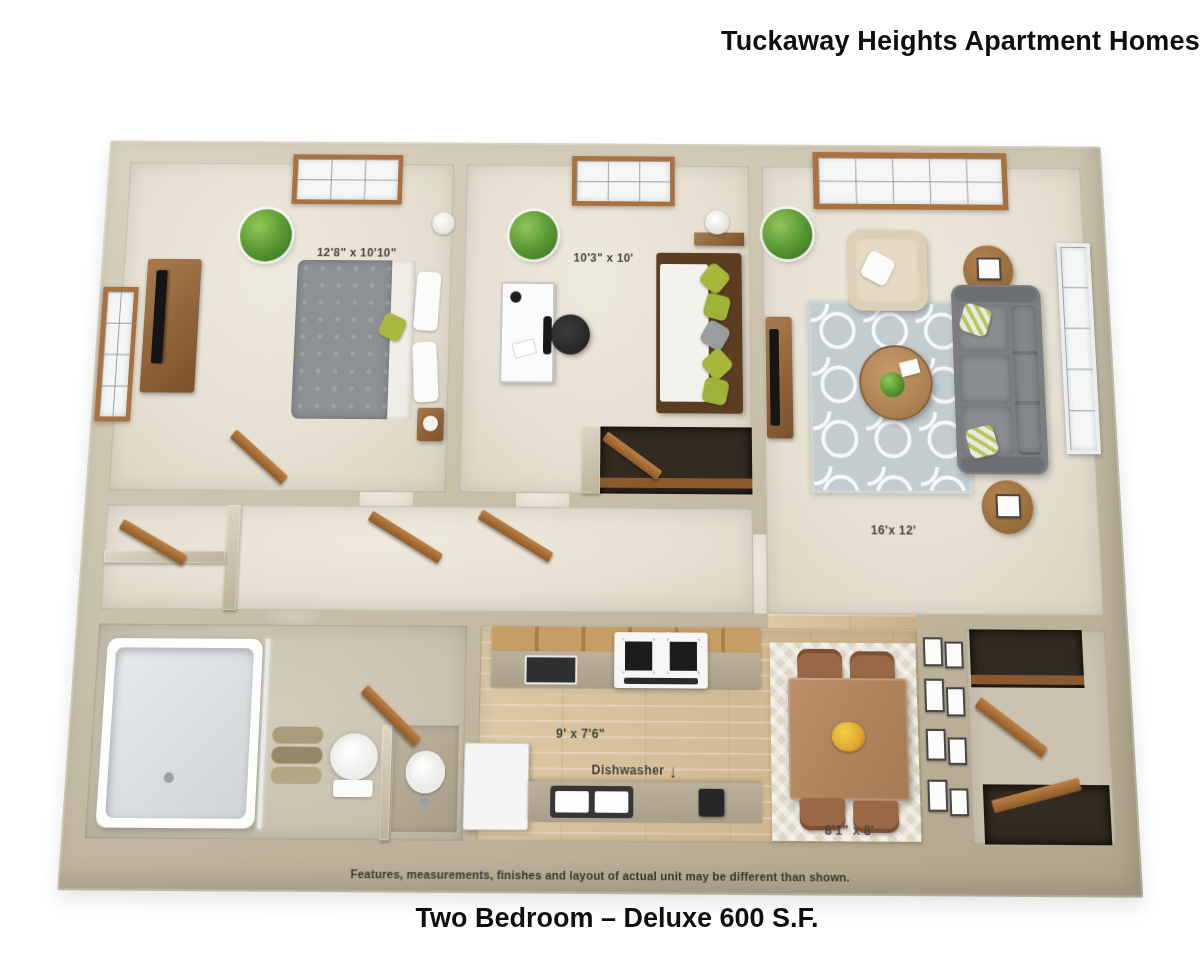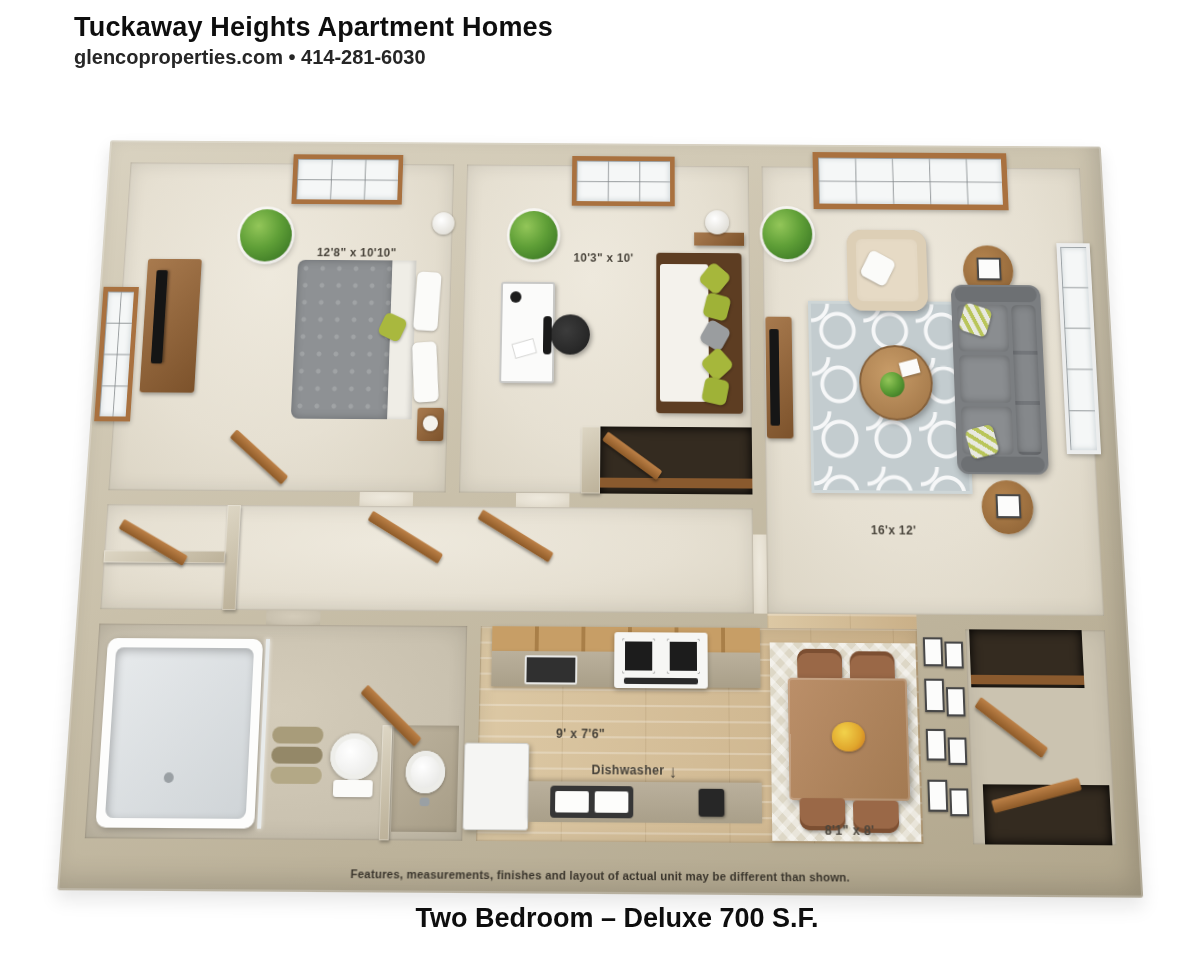--- a/index.html
+++ b/index.html
@@ -1,20 +1,20 @@
 <!DOCTYPE html>
 <html><head>
 <meta charset="utf-8">
 <style>
   html,body{margin:0;padding:0}
   body{width:1200px;height:959px;position:relative;background:#ffffff;overflow:hidden;
        font-family:"Liberation Sans",sans-serif;color:#141414;}
   .f{position:absolute;}
   
-  .header{position:absolute;left:74px;top:12px;width:1126px;text-align:left;}
+  .header{position:absolute;left:74px;top:26px;width:1126px;text-align:right;}
   .title{font-size:27px;font-weight:bold;letter-spacing:.2px;color:#0e0e0e;}
   .addr{font-size:20px;font-weight:600;color:#262626;margin-top:9px;}
   .contact{font-size:20px;font-weight:600;color:#262626;margin-top:3px;}
   .footer{position:absolute;left:34px;top:903px;width:1166px;text-align:center;
           font-size:27px;font-weight:bold;color:#0e0e0e;}
   
   .plan-wrap{position:absolute;left:57px;top:142px;width:1086px;height:752px;}
   .plan{position:relative;width:100%;height:100%;
         background:linear-gradient(160deg,#d9d2c0 0%,#c9c0aa 45%,#b0a58b 100%);
         transform:perspective(1200px) rotateX(8deg) rotateZ(0.4deg) scaleY(1.105);
@@ -52,21 +52,20 @@
   .woodtone{background:linear-gradient(135deg,#a87a4e,#7c522b);box-shadow:1px 2px 4px rgba(0,0,0,.35);}
   .white-obj{background:#fbfbf9;box-shadow:0 1px 3px rgba(0,0,0,.3);}
 </style>
 </head>
 <body>
 
 <div>
 
   <div class="header">
     <div class="title">Tuckaway Heights Apartment Homes</div>
-    <div class="contact">glencoproperties.com • 414-281-6030</div>
   </div>
 
   <div class="plan-wrap">
     <div class="plan">
 
       <div class="floor carpet" style="left:24px;top:24px;width:354px;height:344px;"></div>
       <div class="floor carpet" style="left:392px;top:24px;width:308px;height:344px;"></div>
       <div class="floor carpet" style="left:714px;top:24px;width:348px;height:462px;"></div>
       <div class="floor carpet" style="left:24px;top:382px;width:676px;height:104px;"></div>
       <div class="floor greige" style="left:24px;top:500px;width:380px;height:204px;"></div>
@@ -240,16 +239,16 @@
       <div class="door" style="left:928px;top:564px;width:82px;height:12px;transform:rotate(36deg);"></div>
       <div class="dark" style="left:930px;top:648px;width:128px;height:56px;">
         <div class="f" style="left:8px;top:4px;width:92px;height:12px;background:linear-gradient(#bd8147,#8d5a28);transform:rotate(-14deg);border-radius:2px;"></div>
       </div>
 
       <div class="disclaimer">Features, measurements, finishes and layout of actual unit may be different than shown.</div>
     </div>
   </div>
 
   <div class="footer">
-    <span>Two Bedroom – Deluxe 700 S.F.</span>
+    <span>Two Bedroom – Deluxe 600 S.F.</span>
   </div>
 
 </div>
 
 </body></html>

